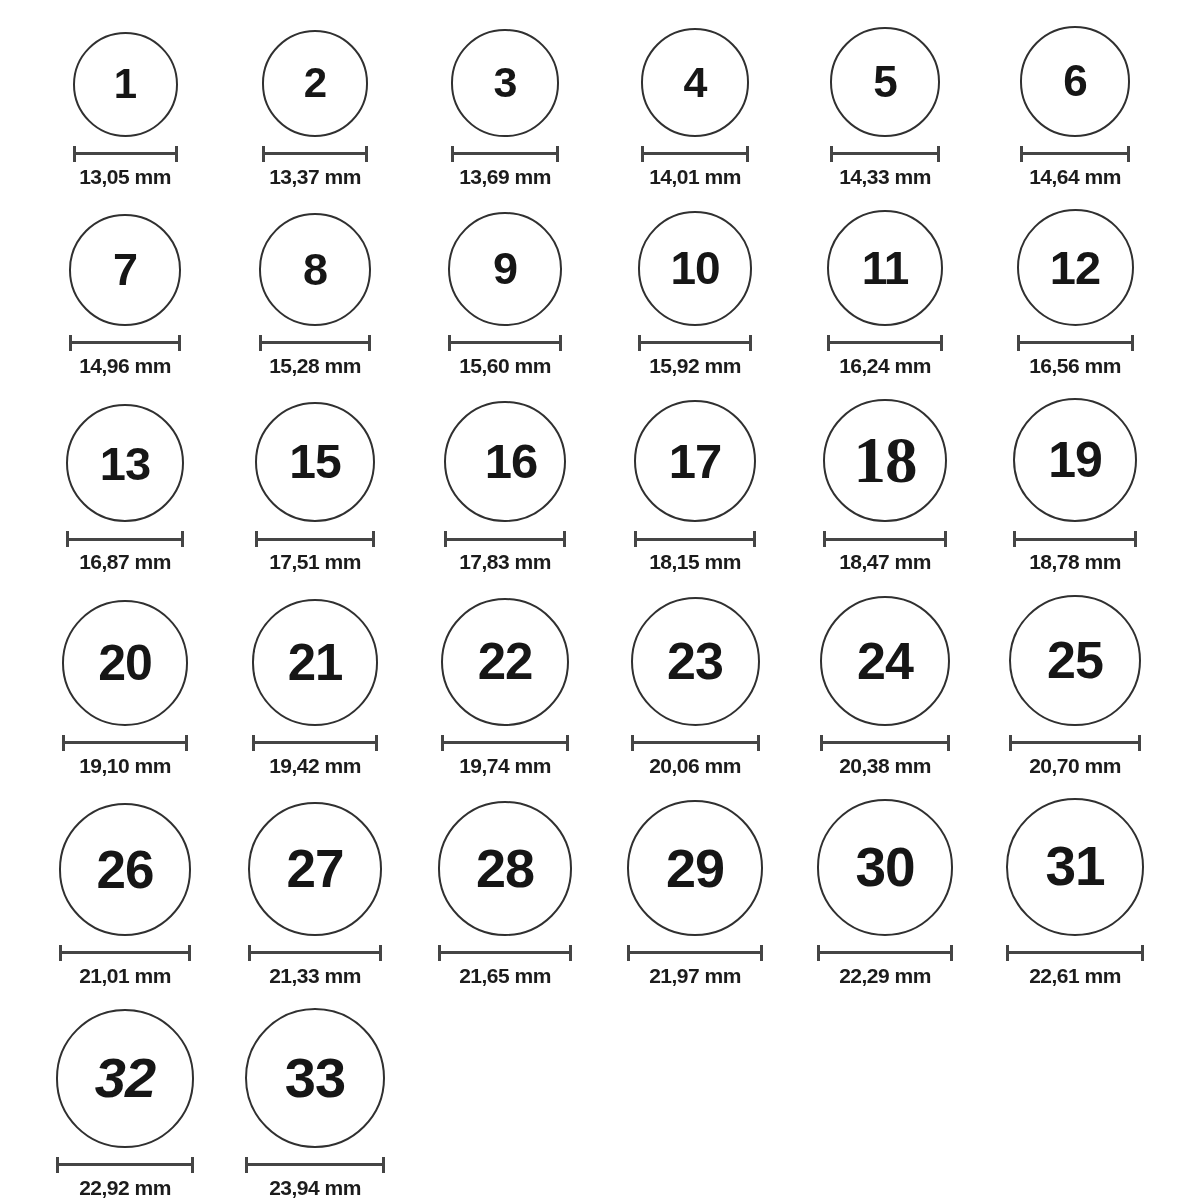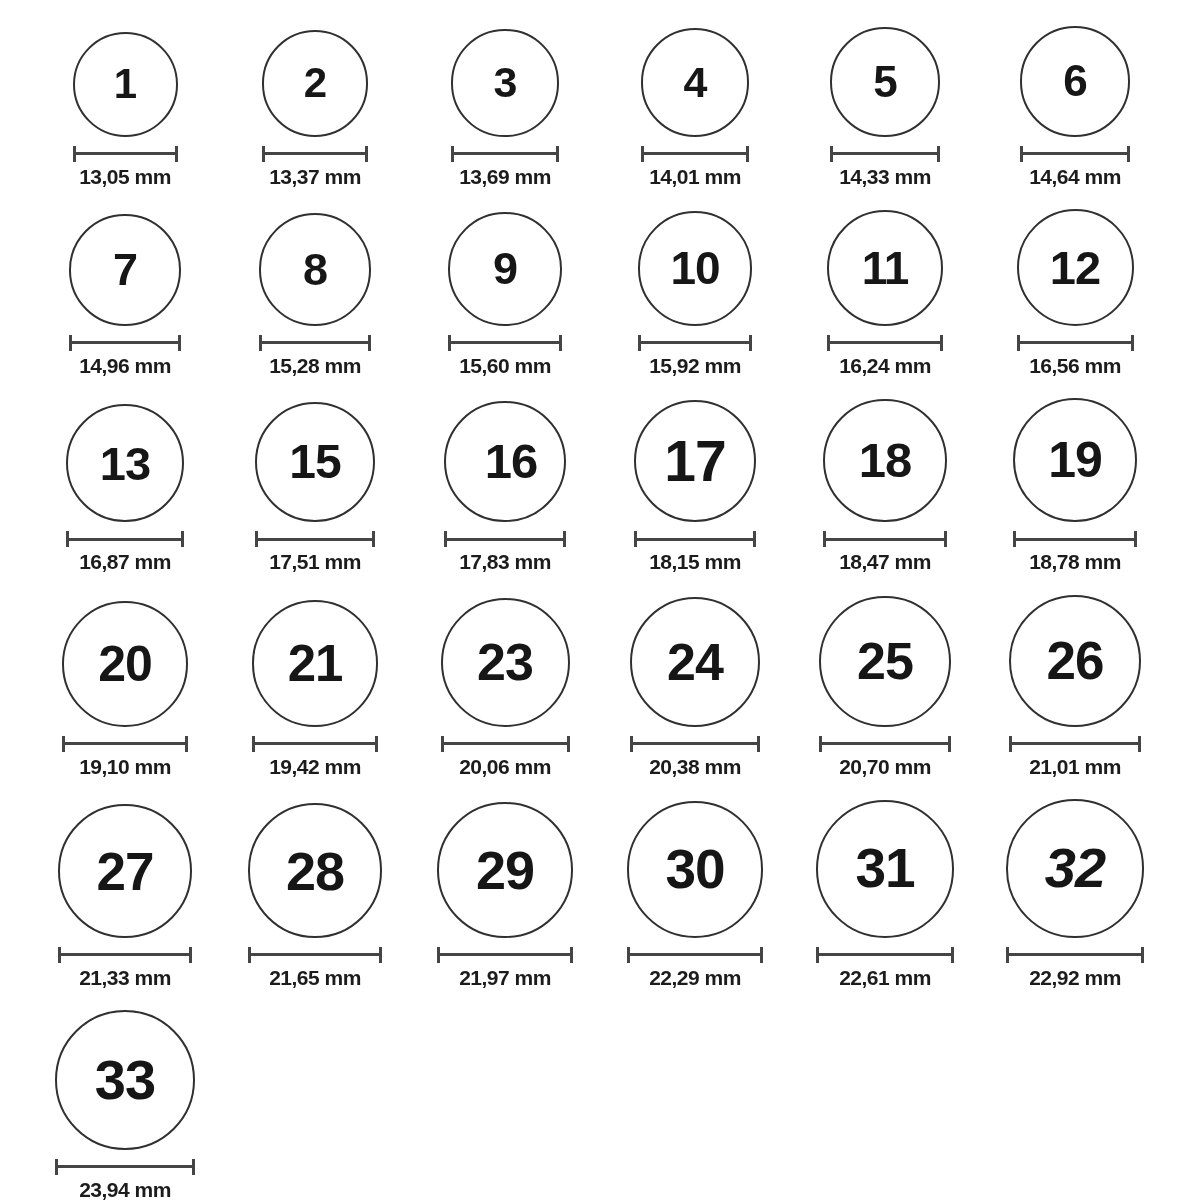--- a/index.html
+++ b/index.html
@@ -204,30 +204,30 @@
         <div class="ring-circle" style="width: 121.4px; height: 121.4px;">
           <div class="ring-number" style="font-size: 49px; margin-left: 12px;">16</div>
         </div>
         <div class="measure-line" style="width: 121.4px;">
           <div class="measure-bar"></div>
         </div>
         <div class="size-label">17,83 mm</div>
       </div>
       <div class="ring-cell">
         <div class="ring-circle" style="width: 122.4px; height: 122.4px;">
-          <div class="ring-number" style="font-size: 57px;">17</div>
+          <div class="ring-number" style="font-size: 49px;">17</div>
         </div>
         <div class="measure-line" style="width: 122.4px;">
           <div class="measure-bar"></div>
         </div>
         <div class="size-label">18,15 mm</div>
       </div>
       <div class="ring-cell">
         <div class="ring-circle" style="width: 123.5px; height: 123.5px;">
-          <div class="ring-number" style="font-size: 49px;">18</div>
+          <div class="ring-number" style="font-size: 65px; font-family: Liberation Serif, serif;">18</div>
         </div>
         <div class="measure-line" style="width: 123.5px;">
           <div class="measure-bar"></div>
         </div>
         <div class="size-label">18,47 mm</div>
       </div>
       <div class="ring-cell">
         <div class="ring-circle" style="width: 124.6px; height: 124.6px;">
           <div class="ring-number" style="font-size: 50px;">19</div>
         </div>
@@ -246,20 +246,29 @@
         <div class="size-label">19,10 mm</div>
       </div>
       <div class="ring-cell">
         <div class="ring-circle" style="width: 126.8px; height: 126.8px;">
           <div class="ring-number" style="font-size: 51px;">21</div>
         </div>
         <div class="measure-line" style="width: 126.8px;">
           <div class="measure-bar"></div>
         </div>
         <div class="size-label">19,42 mm</div>
+      </div>
+      <div class="ring-cell">
+        <div class="ring-circle" style="width: 127.9px; height: 127.9px;">
+          <div class="ring-number" style="font-size: 51px;">22</div>
+        </div>
+        <div class="measure-line" style="width: 127.9px;">
+          <div class="measure-bar"></div>
+        </div>
+        <div class="size-label">19,74 mm</div>
       </div>
       <div class="ring-cell">
         <div class="ring-circle" style="width: 129px; height: 129px;">
           <div class="ring-number" style="font-size: 52px;">23</div>
         </div>
         <div class="measure-line" style="width: 129px;">
           <div class="measure-bar"></div>
         </div>
         <div class="size-label">20,06 mm</div>
       </div>

